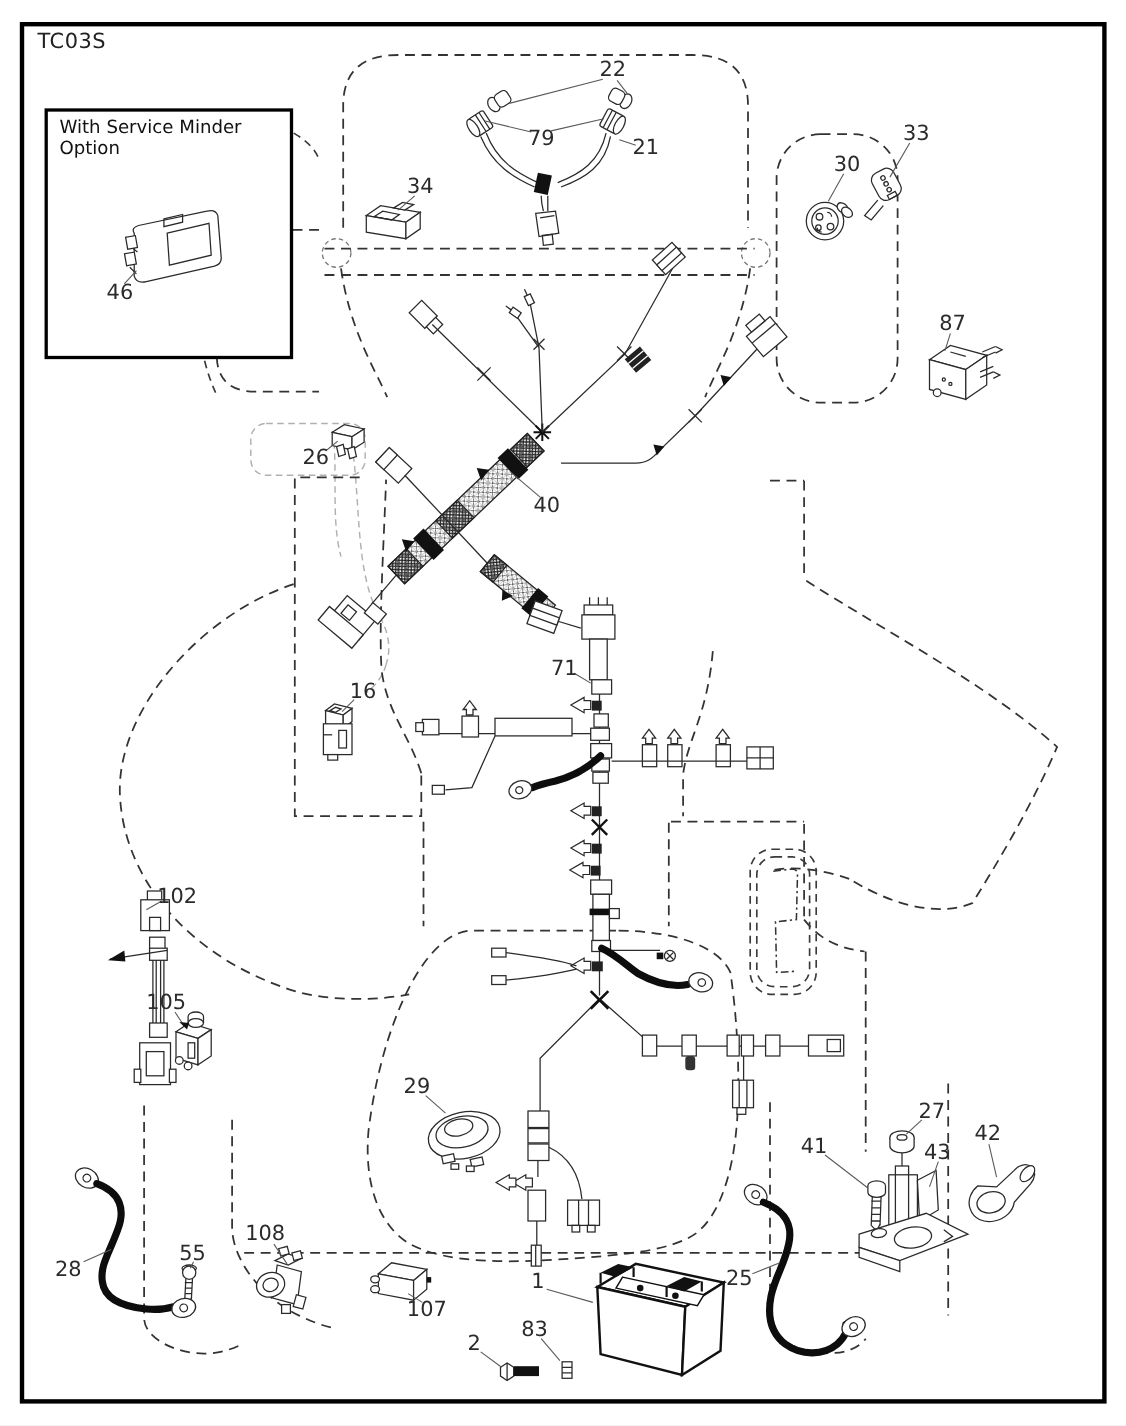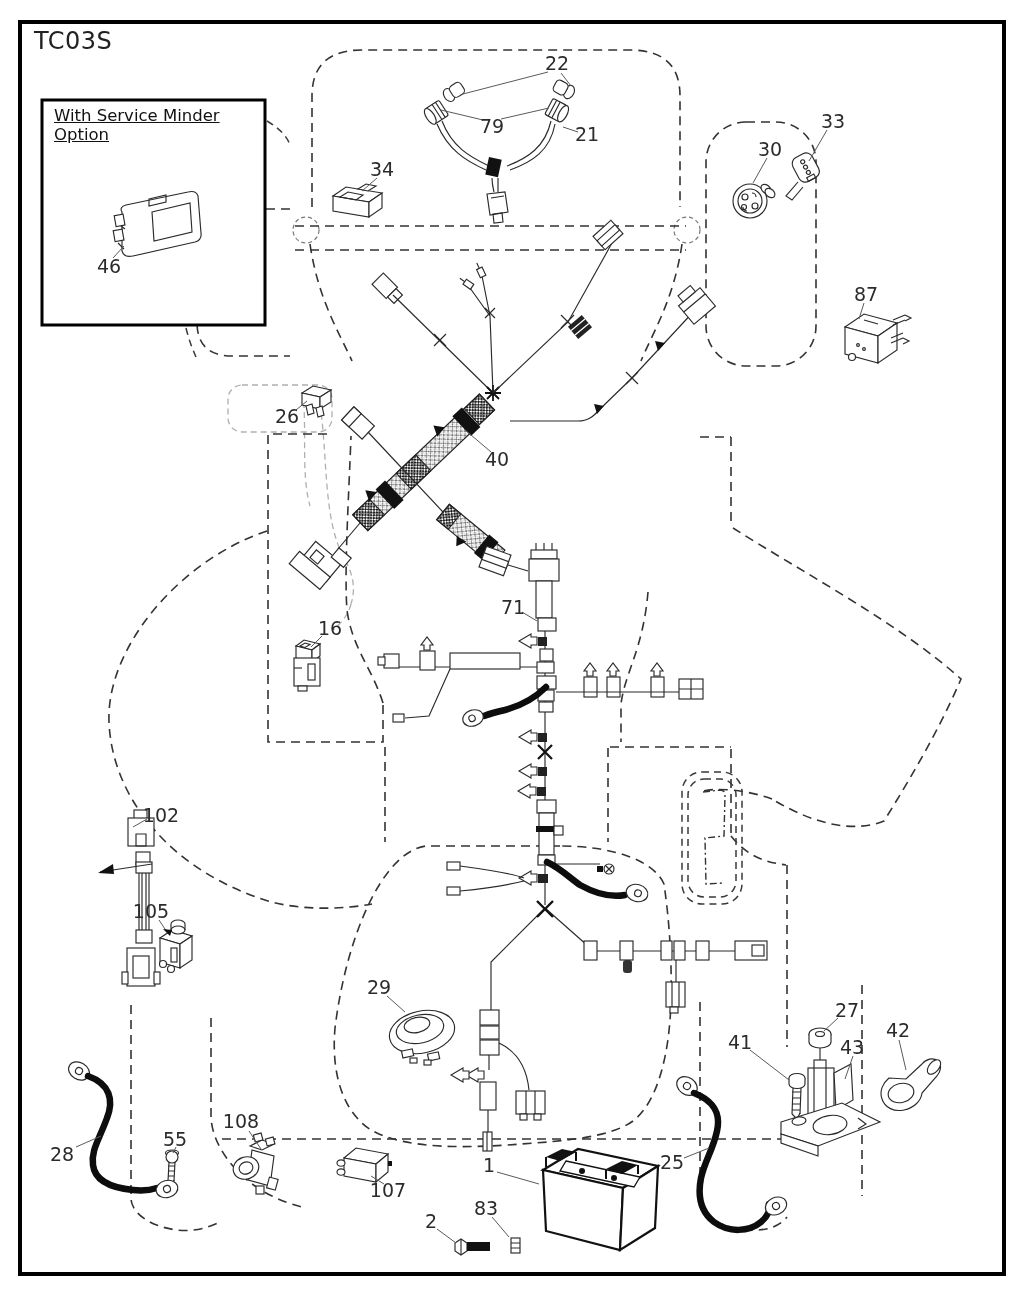--- a/index.html
+++ b/index.html
@@ -1,20 +1,20 @@
 <!DOCTYPE html>
 <html><head>
 <meta charset="utf-8">
 <style>
   html,body{margin:0;padding:0;background:#e8e8e8;}
   .stage{position:relative;width:1024px;height:1296px;background:#ffffff;
          font-family:"DejaVu Sans","Liberation Sans",sans-serif;overflow:hidden;}
   .stage svg{position:absolute;left:0;top:0;}
-  .code-label{position:absolute;left:34px;top:27px;font-size:24px;color:#222;letter-spacing:.5px;}
-  .inset-title{position:absolute;left:54px;top:106px;width:208px;font-size:16.5px;color:#111;text-decoration:underline;}
+  .code-label{position:absolute;left:34px;top:27px;font-size:19px;color:#222;letter-spacing:.5px;}
+  .inset-title{position:absolute;left:54px;top:106px;width:208px;font-size:16.5px;color:#111;}
   
   .ln{stroke:#2a2a2a;stroke-width:1.15;fill:none;}
   .bx{fill:#fff;stroke:#2a2a2a;stroke-width:1.15;}
   .bk{fill:#111;stroke:none;}
   .ld{stroke:#5a5a5a;stroke-width:1;fill:none;}
   .dash{stroke:#333;stroke-width:1.6;fill:none;stroke-dasharray:9 6;}
   .dash2{stroke:#3a3a3a;stroke-width:1.5;fill:none;stroke-dasharray:7 5;}
   .gdash{stroke:#b0b0b0;stroke-width:1.3;fill:none;stroke-dasharray:6 4;}
   .ddot{stroke:#333;stroke-width:1.4;fill:none;stroke-dasharray:7 3 2 3;}
   .cable{stroke:#0d0d0d;stroke-width:6.5;fill:none;stroke-linecap:round;}

